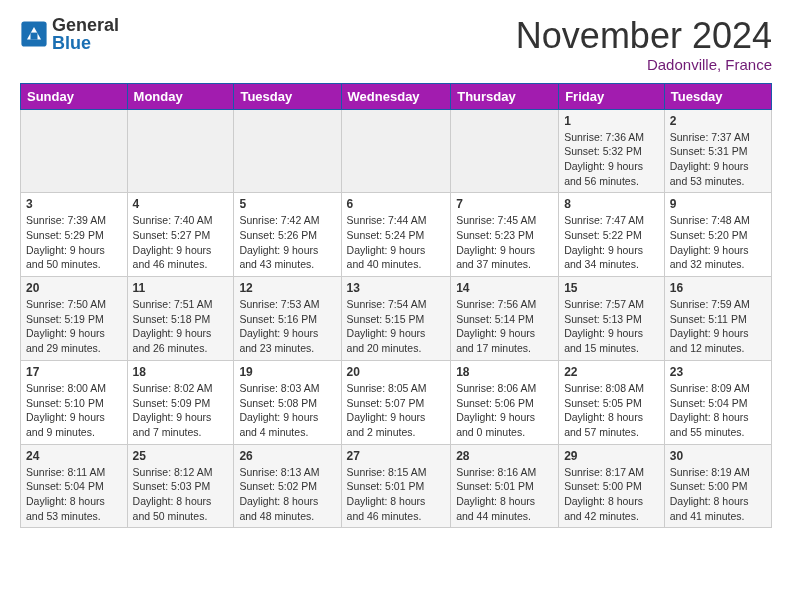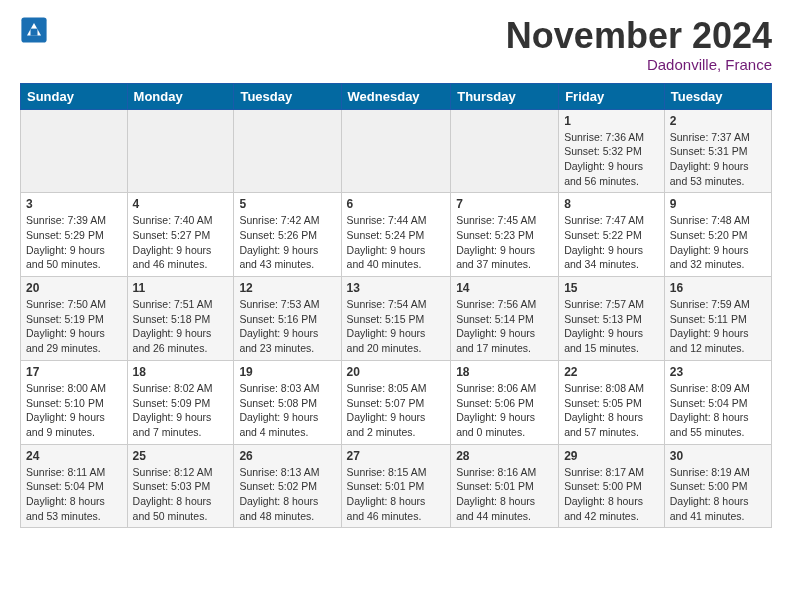--- a/index.html
+++ b/index.html
@@ -43,35 +43,35 @@
     .logo-icon {
       width: 28px;
       height: 28px;
       margin-right: 4px;
     }
     .title-block {
       text-align: right;
     }
     .month-title {
       font-size: 36px;
-      font-weight: bold;
+      font-weight: normal;
       color: #333;
       line-height: 1.1;
     }
     .location {
       font-size: 15px;
       color: #701a75;
     }
     .calendar {
       width: 100%;
       border-collapse: collapse;
       border: 1px solid #ccc;
     }
     .calendar th {
-      background: #0369a1;
+      background: #a21caf;
       color: #fff;
       text-align: left;
       padding: 5px 6px;
       font-size: 13px;
       border: 1px solid #1a5aaa;
     }
     .calendar td {
       vertical-align: top;
       padding: 4px 5px;
       border: 1px solid #ccc;
@@ -106,20 +106,24 @@
 <body>
 
 <div class="page">
   <div class="header">
     <div class="logo">
       <svg class="logo-icon" viewBox="0 0 40 40">
         <rect x="2" y="2" width="36" height="36" rx="4" fill="#1a6fb3"></rect>
         <polygon points="10,28 20,10 30,28" fill="#fff"></polygon>
         <rect x="15" y="18" width="10" height="10" fill="#1a6fb3"></rect>
       </svg>
+      <div class="logo-text">
+        <span class="logo-general">General</span>
+        <span class="logo-blue">Blue</span>
+      </div>
     </div>
     <div class="title-block">
       <div class="month-title">November 2024</div>
       <div class="location">Dadonville, France</div>
     </div>
   </div>
 
   <table class="calendar">
     <thead>
       <tr>

